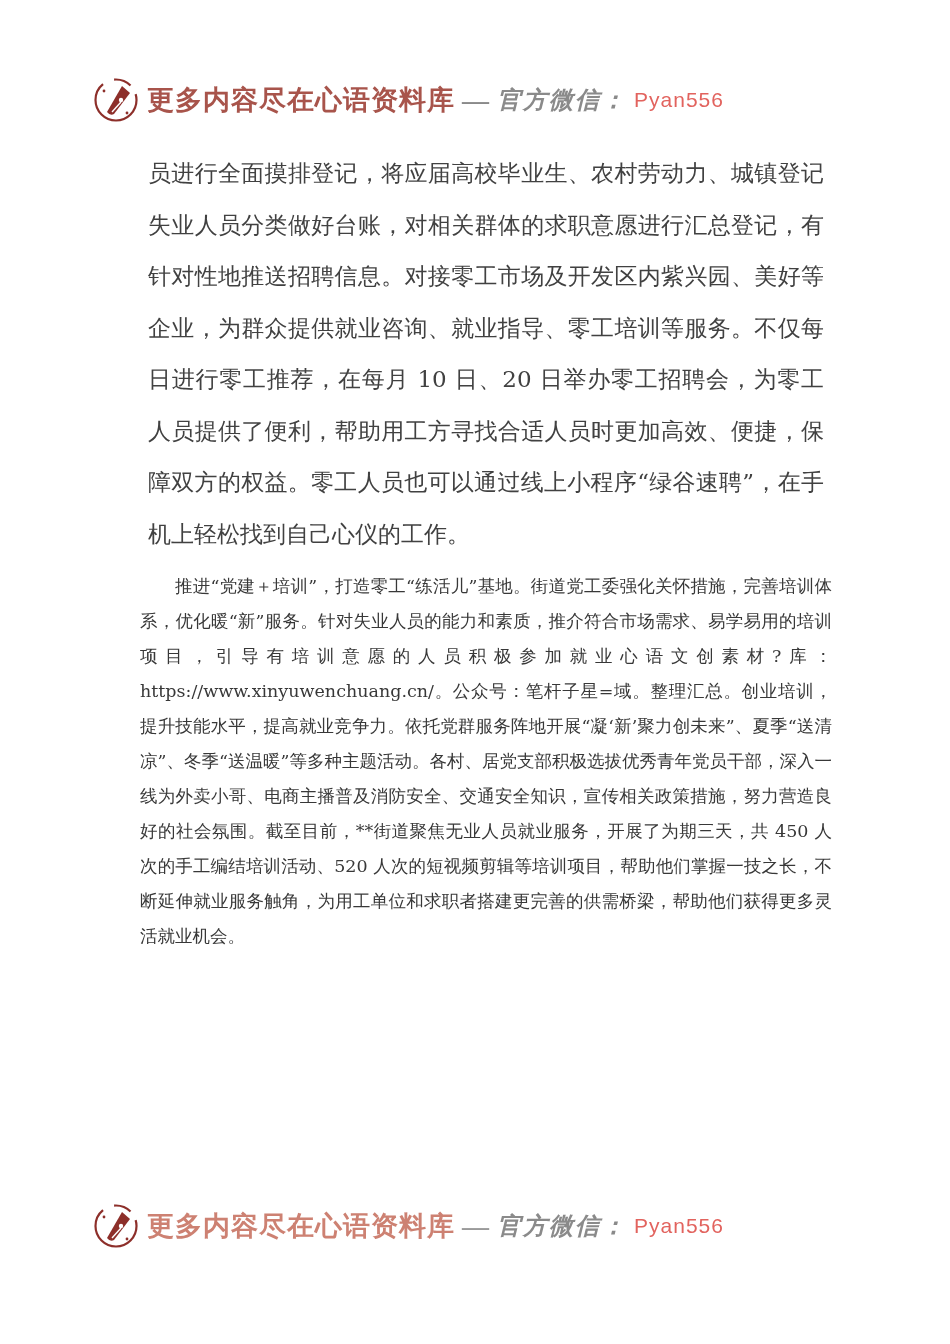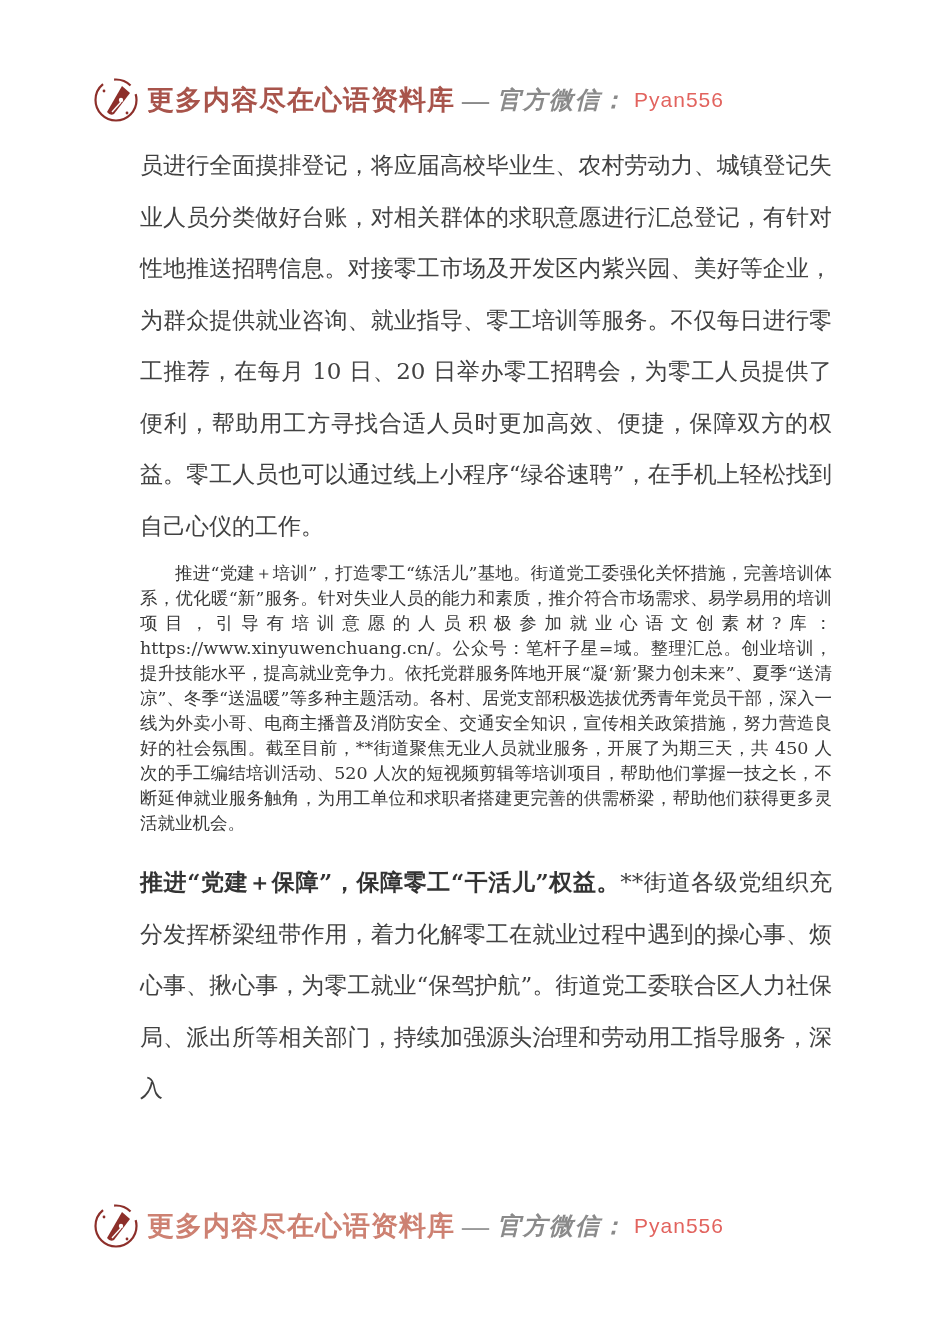--- a/index.html
+++ b/index.html
@@ -37,24 +37,24 @@
     font-size:21px;color:#e2635e;letter-spacing:1px;
   }
   
   .doc{
     position:absolute;left:140px;top:140px;width:692px;
     color:#414141;
   }
   .p-large{
     font-size:23px;line-height:51.5px;
     text-align:justify;text-justify:inter-ideograph;
-    margin:0;
+    margin:8px;
   }
   .p-small{
-    font-size:17.5px;line-height:25px;
+    font-size:17.5px;line-height:35px;
     text-align:justify;text-justify:inter-ideograph;
     text-indent:2em;
     margin:9px 0 0 0;
     color:#383838;
   }
   .p-last{
     margin-top:20px;
   }
   .p-last .lead{font-weight:700;color:#333333;}
 </style>
@@ -76,21 +76,20 @@
     </span>
     <span class="brand">更多内容尽在心语资料库</span>
       <span class="brand wm-dash">—</span>
       <span class="wechat-label">官方微信：</span>
     <span class="wechat-id">Pyan556</span>
   </div>
 
   <div class="doc">
     <p class="p-large">员进行全面摸排登记，将应届高校毕业生、农村劳动力、城镇登记失业人员分类做好台账，对相关群体的求职意愿进行汇总登记，有针对性地推送招聘信息。对接零工市场及开发区内紫兴园、美好等企业，为群众提供就业咨询、就业指导、零工培训等服务。不仅每日进行零工推荐，在每月 10 日、20 日举办零工招聘会，为零工人员提供了便利，帮助用工方寻找合适人员时更加高效、便捷，保障双方的权益。零工人员也可以通过线上小程序“绿谷速聘”，在手机上轻松找到自己心仪的工作。</p>
     <p class="p-small">推进“党建＋培训”，打造零工“练活儿”基地。街道党工委强化关怀措施，完善培训体系，优化暖“新”服务。针对失业人员的能力和素质，推介符合市场需求、易学易用的培训项目，引导有培训意愿的人员积极参加就业心语文创素材?库：https://www.xinyuwenchuang.cn/。公众号：笔杆子星=域。整理汇总。创业培训，提升技能水平，提高就业竞争力。依托党群服务阵地开展“凝‘新’聚力创未来”、夏季“送清凉”、冬季“送温暖”等多种主题活动。各村、居党支部积极选拔优秀青年党员干部，深入一线为外卖小哥、电商主播普及消防安全、交通安全知识，宣传相关政策措施，努力营造良好的社会氛围。截至目前，**街道聚焦无业人员就业服务，开展了为期三天，共 450 人次的手工编结培训活动、520 人次的短视频剪辑等培训项目，帮助他们掌握一技之长，不断延伸就业服务触角，为用工单位和求职者搭建更完善的供需桥梁，帮助他们获得更多灵活就业机会。</p>
-    <p class="p-large p-last"><span class="lead">推进“党建＋保障”，保障零工“干活儿”权益。</span><span>**街道各级党组织充分发挥桥梁纽带作用，着力化解零工在就业过程中遇到的操心事、烦心事、揪心事，为零工就业“保驾护航”。街道党工委联合区人力社保局、派出所等相关部门，持续加强源头治理和劳动用工指导服务，深入</span></p>
   </div>
 
   <div class="watermark wm-footer">
     <span class="logo">
       <svg viewBox="0 0 48 48" width="48" height="48">
         <circle cx="24" cy="24" r="20.5" fill="none" stroke="#8d2f2a" stroke-width="2.2" stroke-dasharray="82 12 18 10"></circle>
         <path d="M15 36 L30 10 L38 17 L22 38 Q18 40 15 36 Z" fill="#8d2f2a"></path>
         <circle cx="29" cy="24" r="2.2" fill="#ffffff"></circle>
         <line x1="29" y1="26" x2="20" y2="36" stroke="#ffffff" stroke-width="1.4"></line>
         <circle cx="12" cy="15" r="1.4" fill="#8d2f2a"></circle>

